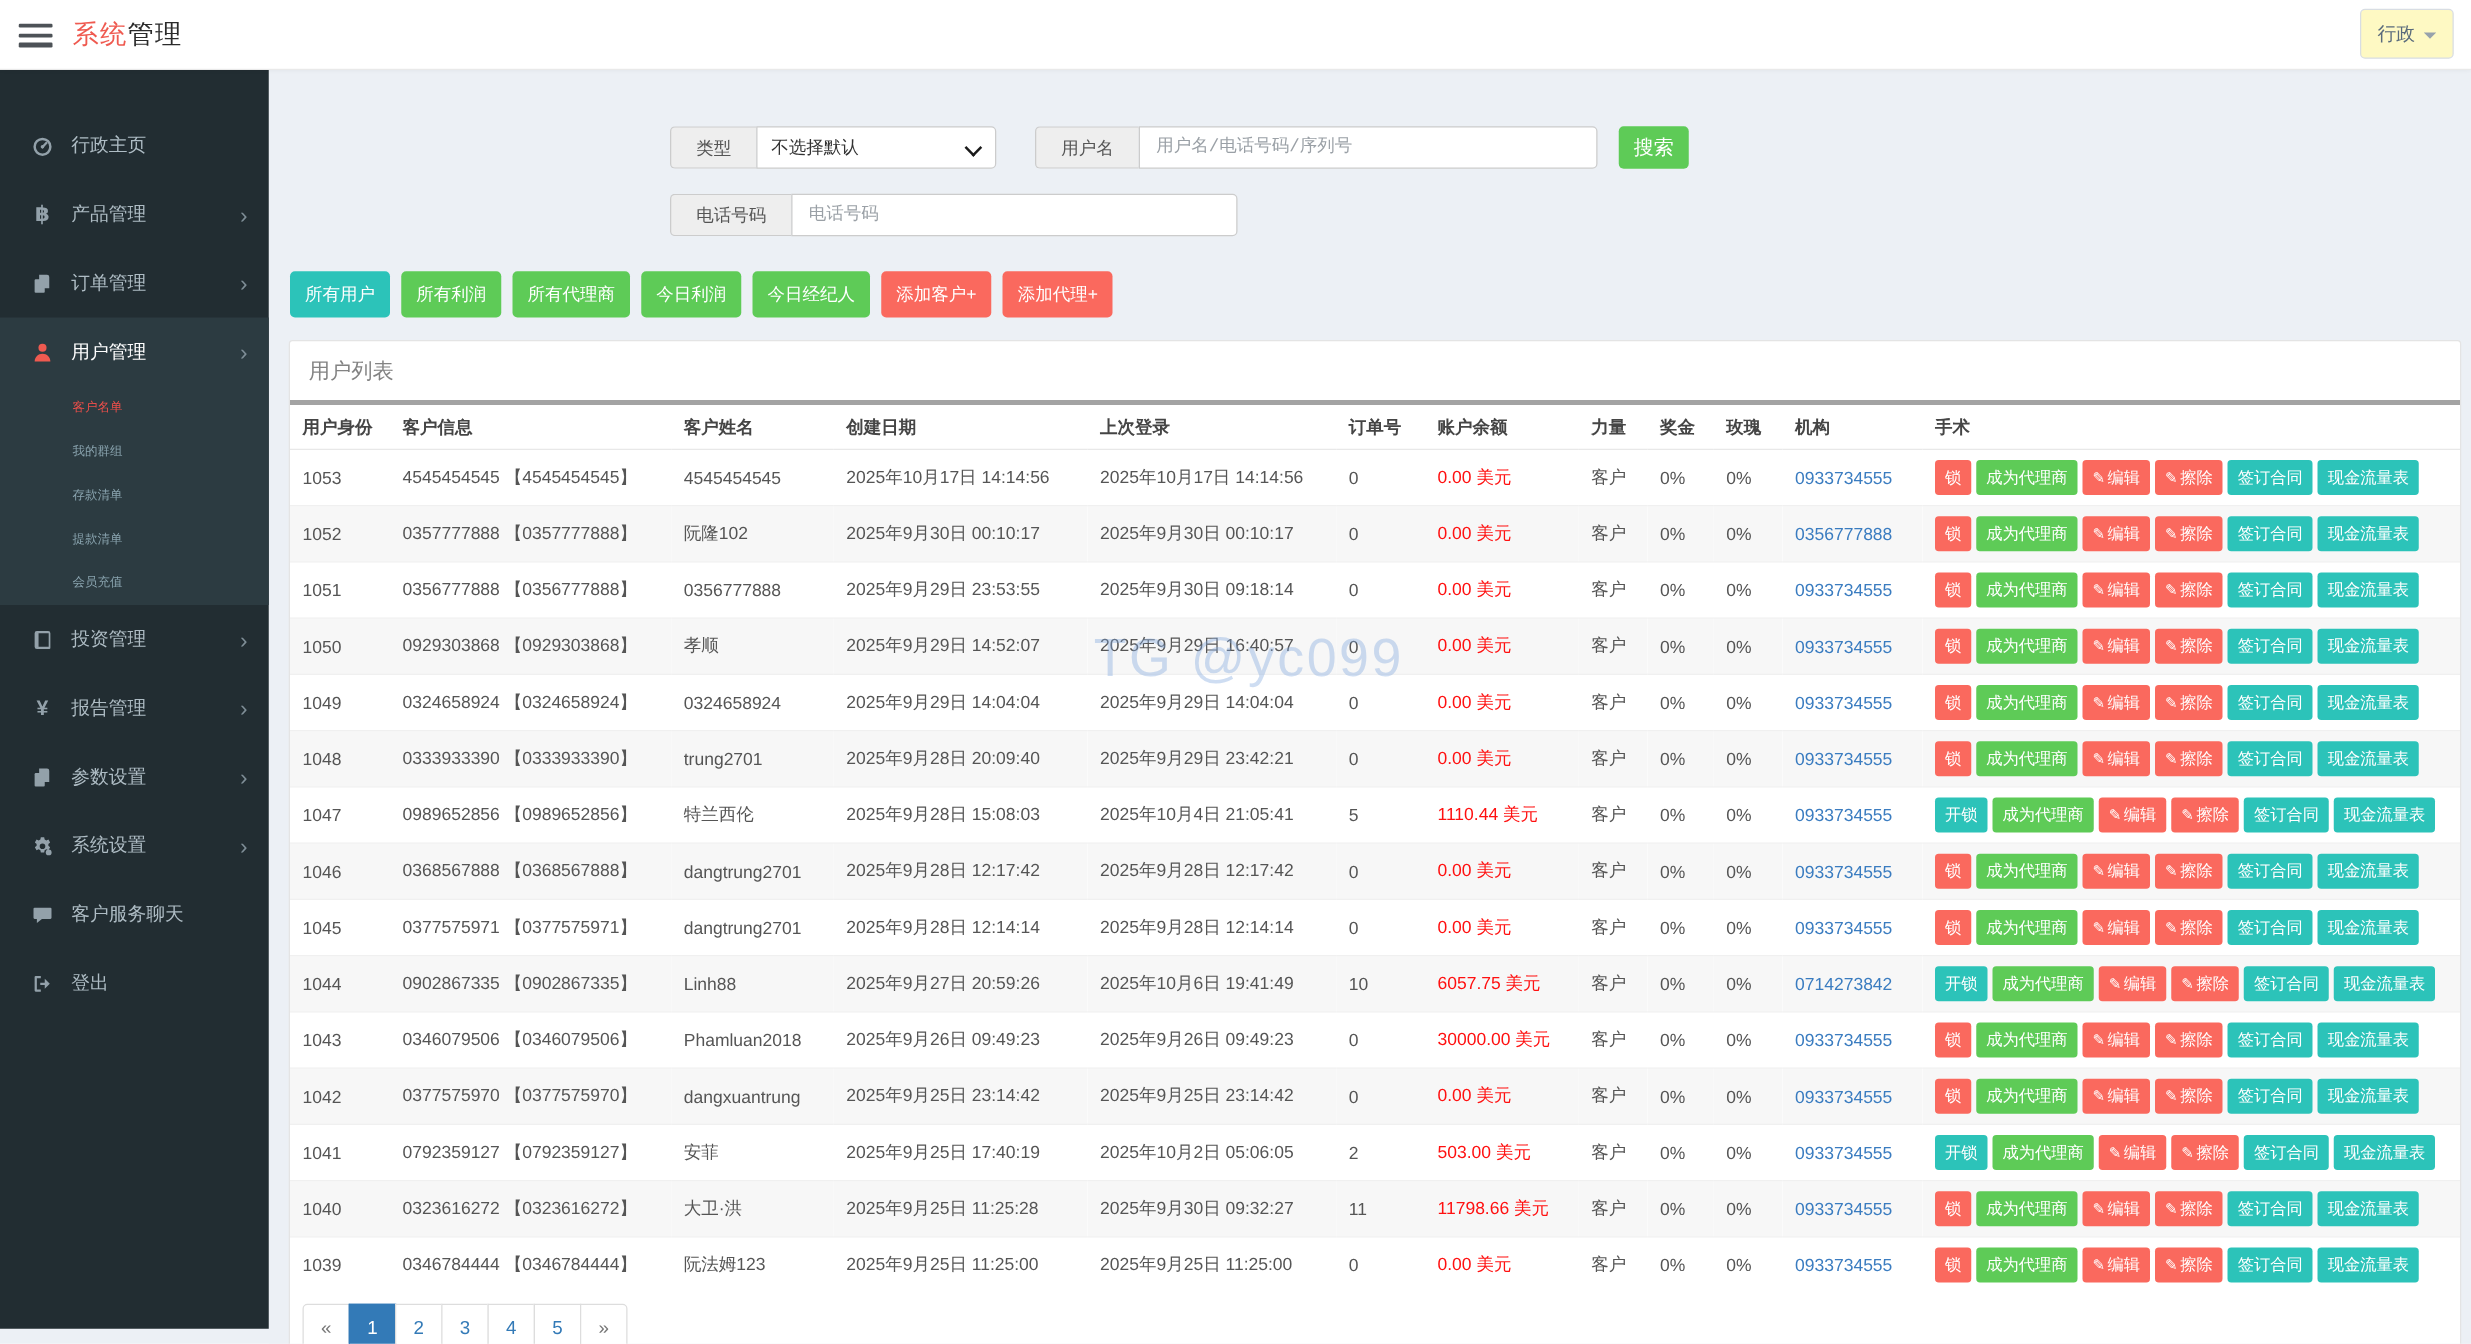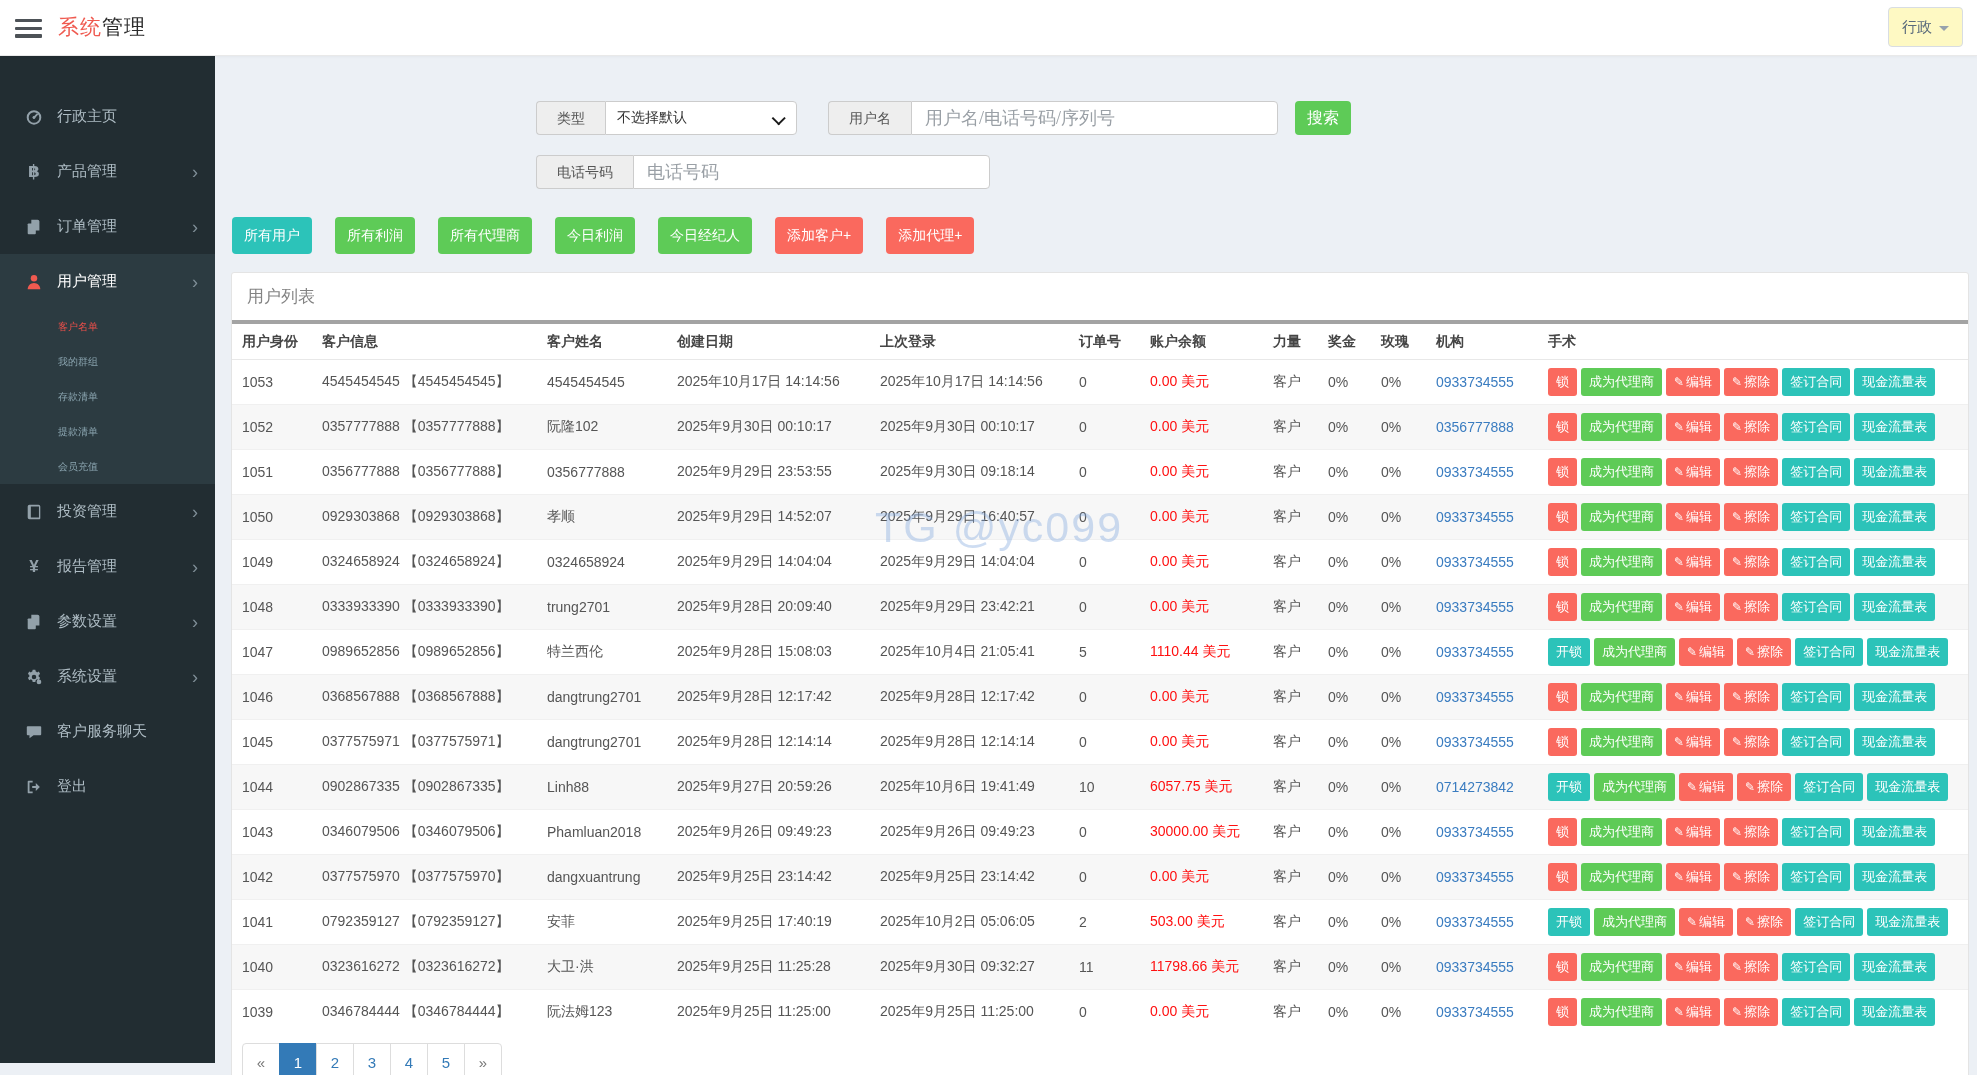--- a/index.html
+++ b/index.html
@@ -36,29 +36,29 @@
   .subnav-item{height:35px;line-height:35px;padding-left:58px;color:#8aa4af;font-size:10px;cursor:pointer}
   .subnav-item.active{color:#ee4f4a}
   
   .main{position:absolute;left:215px;top:55px;right:0;bottom:0;background:#ecf0f5}
   
   .input-group{position:absolute;display:flex;height:34px}
   .ig-addon{background:#eee;border:1px solid #ccc;border-right:0;border-radius:4px 0 0 4px;
     padding:0 20px;line-height:32px;font-size:14px;color:#555;white-space:nowrap}
   .ig-select,.ig-input{flex:1;border:1px solid #ccc;border-radius:0 4px 4px 0;background:#fff;
     font-size:14px;color:#333;padding:0 11px;display:flex;align-items:center;position:relative}
-  .ig-input input{border:0;outline:0;width:100%;font-size:18px;color:#ec4899;background:transparent;
-    font-family:Liberation Serif, serif}
+  .ig-input input{border:0;outline:0;width:100%;font-size:14px;color:#ec4899;background:transparent;
+    font-family:Liberation Mono, monospace}
   .ig-input input::placeholder{color:#9aa0a6}
   .sel-caret{position:absolute;right:13px;top:12px;width:8px;height:8px;border-right:2.4px solid #1a1a1a;
     border-bottom:2.4px solid #1a1a1a;transform:rotate(45deg) translateY(-1px)}
   .search-btn{position:absolute;left:1080px;top:46px;height:34px;padding:0 12px;border:0;border-radius:4px;
     background:var(--green);color:#fff;font-size:16px;cursor:pointer;font-family:Liberation Mono, monospace}
   
-  .actions{position:absolute;left:17px;top:162px;display:flex;gap:23px}
+  .actions{position:absolute;left:17px;top:162px;display:flex;gap:9px}
   .action-btn{height:37px;padding:0 12px;border:0;border-radius:4px;color:#fff;font-size:14px;
     cursor:pointer;font-family:inherit;white-space:nowrap}
   .action-btn.teal{background:var(--teal)}
   .action-btn.green{background:var(--green)}
   .action-btn.red{background:var(--coral)}
   
   .panel{position:absolute;left:16px;right:8px;top:217px;height:1100px;background:#fff;
     border:1px solid #e4e4e4;border-radius:3px;overflow:hidden}
   .panel-title{padding:12px 15px;font-size:17px;color:#838383;border-bottom:4px solid #a3a3a3}
   table{width:100%;border-collapse:collapse;table-layout:fixed}

